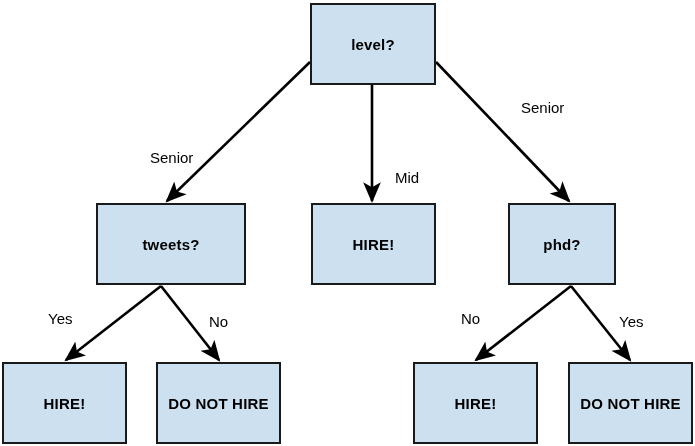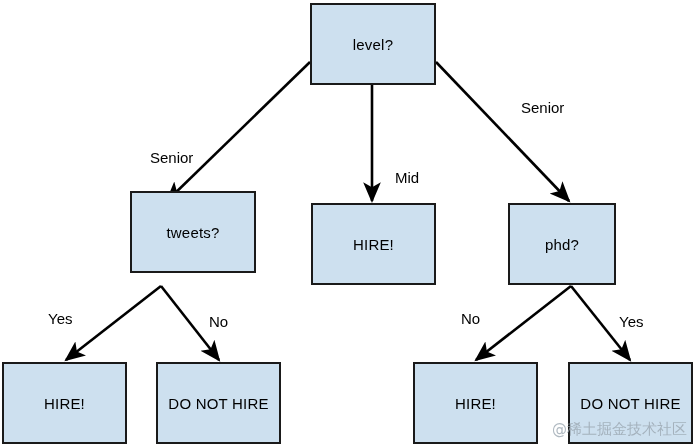--- a/index.html
+++ b/index.html
@@ -30,20 +30,21 @@
     background: #cde0ef;
     border: 2px solid #1a1a1a;
     display: flex;
     align-items: center;
     justify-content: center;
     color: #000000;
     font-size: 15px;
     font-family: "Liberation Sans", sans-serif;
     letter-spacing: 0.2px;
     white-space: nowrap;
+    font-weight: bold;
   }
   .edge-label {
     position: absolute;
     color: #000000;
     font-size: 15px;
     font-family: "Liberation Sans", sans-serif;
     white-space: nowrap;
     line-height: 1;
   }
   #watermark {
@@ -77,21 +78,21 @@
         <line x1="161" y1="286" x2="219" y2="360" stroke="#000000" stroke-width="2.6" marker-end="url(#arrowhead)"></line>
         <line x1="571" y1="286" x2="476" y2="360" stroke="#000000" stroke-width="2.6" marker-end="url(#arrowhead)"></line>
         <line x1="571" y1="286" x2="630" y2="360" stroke="#000000" stroke-width="2.6" marker-end="url(#arrowhead)"></line>
       </g>
   </svg>
 
   <div id="nodes-layer">
       <div class="node" style="left: 310px; top: 3px; width: 126px; height: 82px;">
         <span>level?</span>
       </div>
-      <div class="node" style="left: 96px; top: 191px; width: 126px; height: 82px; margin-left: 34px;">
+      <div class="node" style="left: 96px; top: 203px; width: 150px; height: 82px;">
         <span>tweets?</span>
       </div>
       <div class="node" style="left: 311px; top: 203px; width: 125px; height: 82px;">
         <span>HIRE!</span>
       </div>
       <div class="node" style="left: 508px; top: 203px; width: 108px; height: 82px;">
         <span>phd?</span>
       </div>
       <div class="node" style="left: 2px; top: 362px; width: 125px; height: 82px;">
         <span>HIRE!</span>
@@ -109,14 +110,13 @@
   <div id="labels-layer">
       <div class="edge-label" style="left: 150px; top: 105px; margin-top: 45px;">Senior</div>
       <div class="edge-label" style="left: 395px; top: 170px;">Mid</div>
       <div class="edge-label" style="left: 521px; top: 100px;">Senior</div>
       <div class="edge-label" style="left: 48px; top: 311px;">Yes</div>
       <div class="edge-label" style="left: 209px; top: 314px;">No</div>
       <div class="edge-label" style="left: 461px; top: 311px;">No</div>
       <div class="edge-label" style="left: 619px; top: 314px;">Yes</div>
     </div>
 
-  <div id="watermark">@稀土掘金技术社区</div>
 </div>
 
 </body></html>

